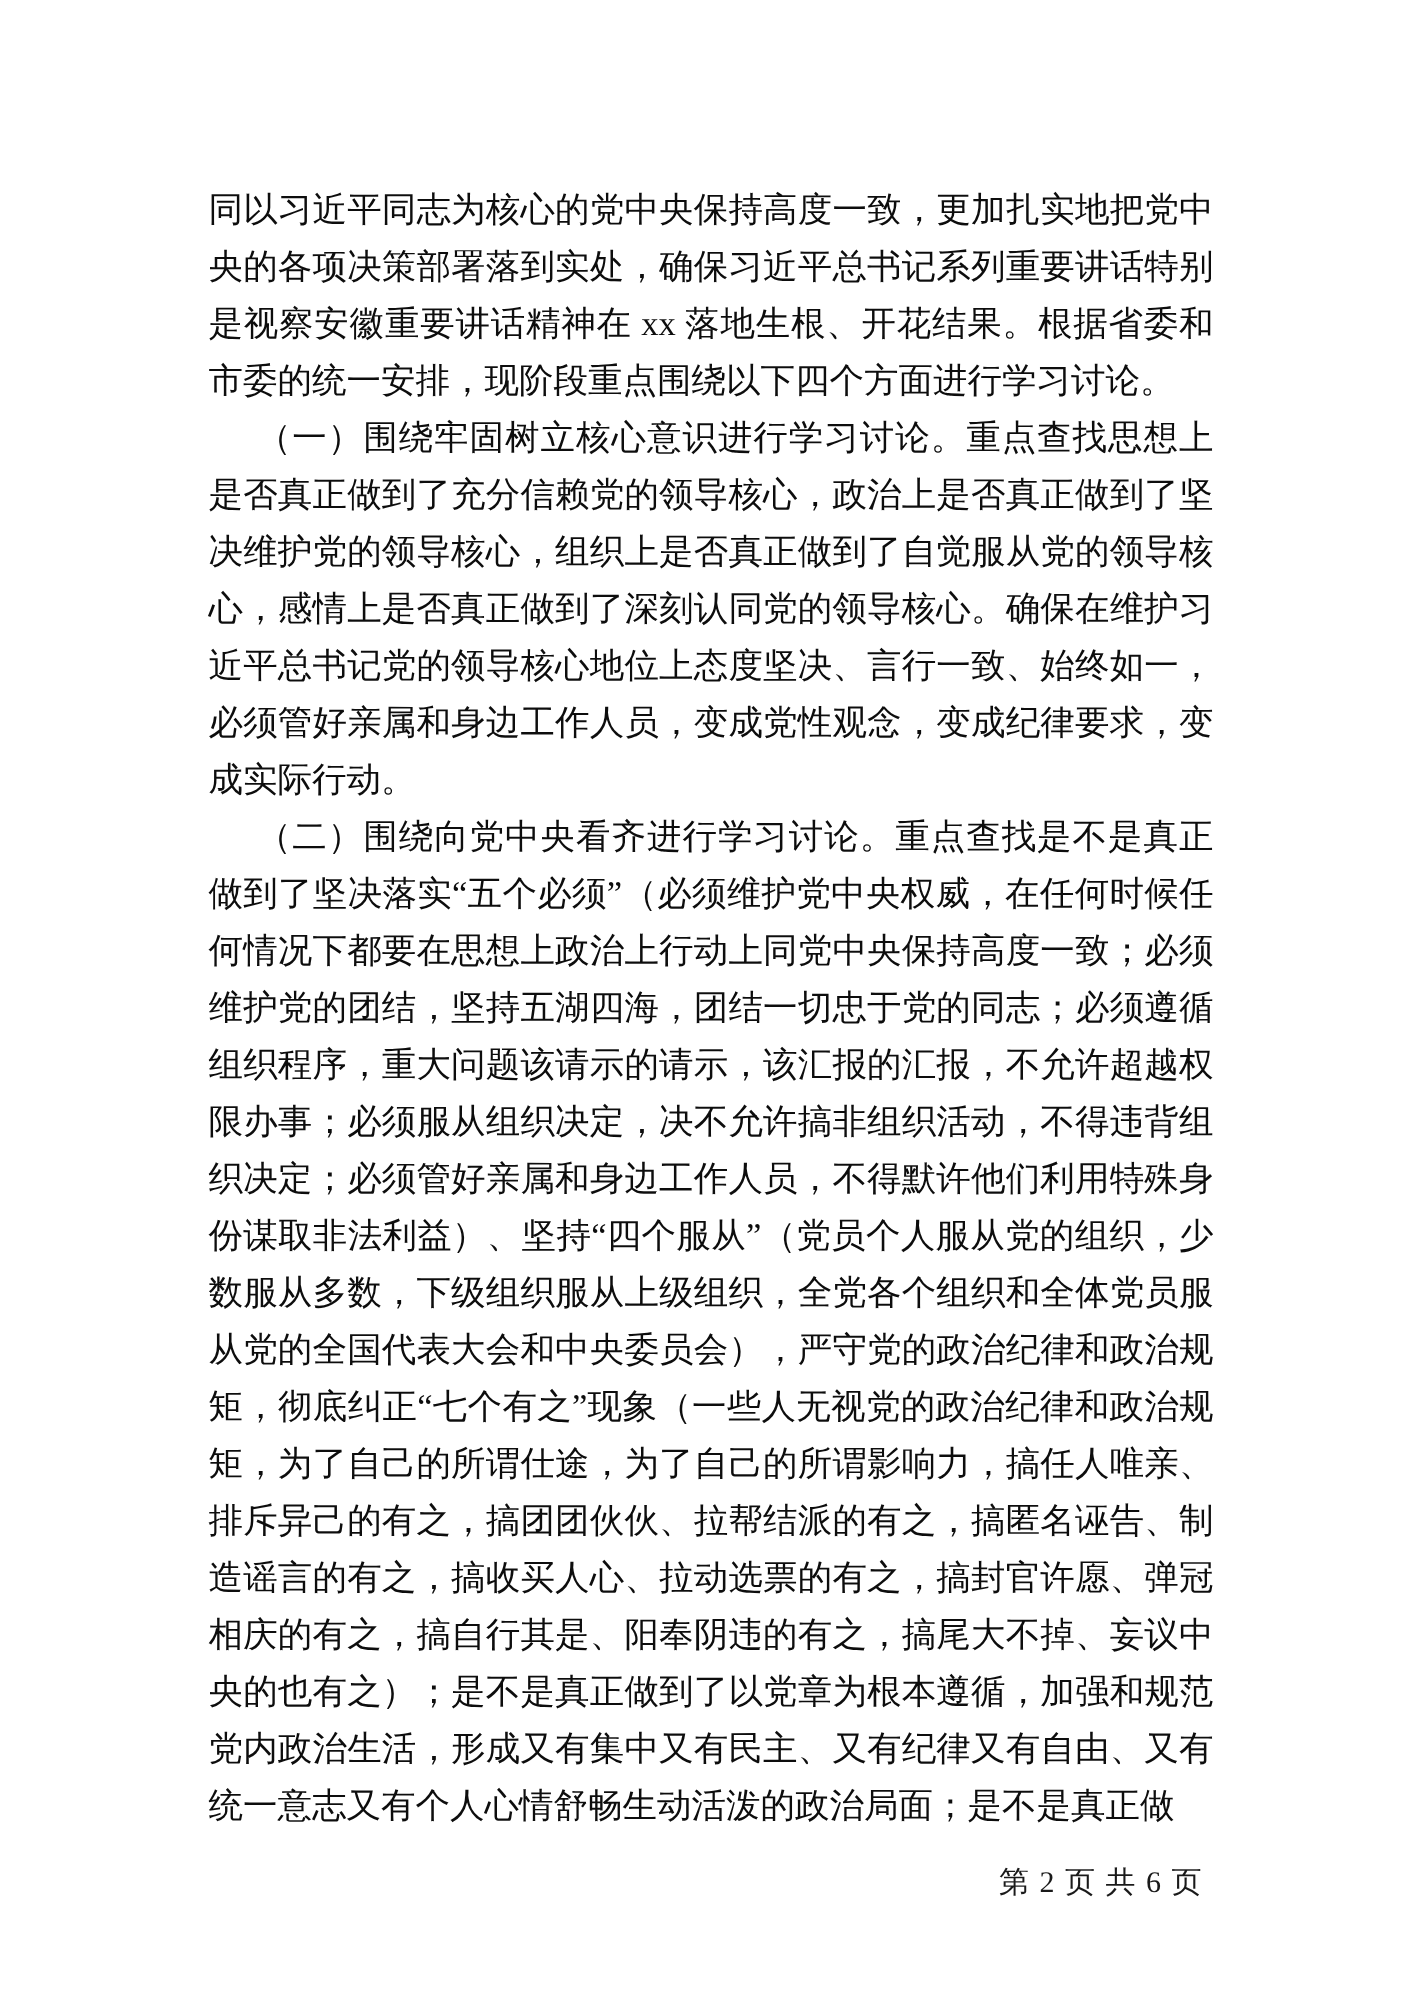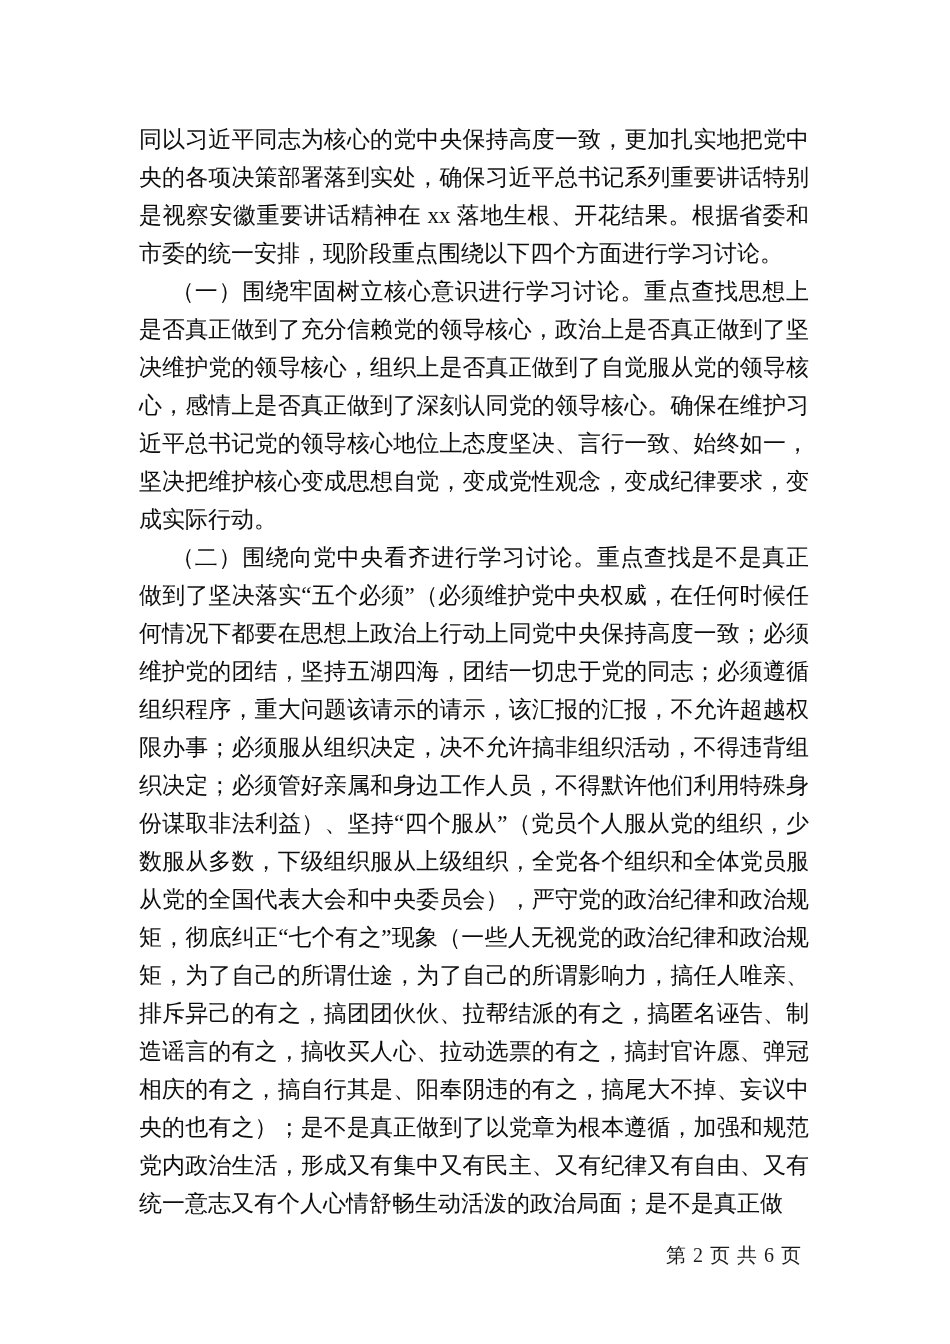--- a/index.html
+++ b/index.html
@@ -49,17 +49,17 @@
     letter-spacing: 1px;
     font-family: "Liberation Serif", "DejaVu Serif", serif;
   }
 </style>
 </head>
 <body>
 
 <div class="page">
   <div class="content">
     <p class="para">同以习近平同志为核心的党中央保持高度一致，更加扎实地把党中央的各项决策部署落到实处，确保习近平总书记系列重要讲话特别是视察安徽重要讲话精神在 xx 落地生根、开花结果。根据省委和市委的统一安排，现阶段重点围绕以下四个方面进行学习讨论。</p>
-    <p class="para indent">（一）围绕牢固树立核心意识进行学习讨论。重点查找思想上是否真正做到了充分信赖党的领导核心，政治上是否真正做到了坚决维护党的领导核心，组织上是否真正做到了自觉服从党的领导核心，感情上是否真正做到了深刻认同党的领导核心。确保在维护习近平总书记党的领导核心地位上态度坚决、言行一致、始终如一，坚决把维护核心变成思想自觉，变成党性观念，变成纪律要求，变成实际行动。</p>
+    <p class="para indent">（一）围绕牢固树立核心意识进行学习讨论。重点查找思想上是否真正做到了充分信赖党的领导核心，政治上是否真正做到了坚决维护党的领导核心，组织上是否真正做到了自觉服从党的领导核心，感情上是否真正做到了深刻认同党的领导核心。确保在维护习近平总书记党的领导核心地位上态度坚决、言行一致、始终如一，必须管好亲属和身边工作人员，变成党性观念，变成纪律要求，变成实际行动。</p>
     <p class="para indent">（二）围绕向党中央看齐进行学习讨论。重点查找是不是真正做到了坚决落实“五个必须”（必须维护党中央权威，在任何时候任何情况下都要在思想上政治上行动上同党中央保持高度一致；必须维护党的团结，坚持五湖四海，团结一切忠于党的同志；必须遵循组织程序，重大问题该请示的请示，该汇报的汇报，不允许超越权限办事；必须服从组织决定，决不允许搞非组织活动，不得违背组织决定；必须管好亲属和身边工作人员，不得默许他们利用特殊身份谋取非法利益）、坚持“四个服从”（党员个人服从党的组织，少数服从多数，下级组织服从上级组织，全党各个组织和全体党员服从党的全国代表大会和中央委员会），严守党的政治纪律和政治规矩，彻底纠正“七个有之”现象（一些人无视党的政治纪律和政治规矩，为了自己的所谓仕途，为了自己的所谓影响力，搞任人唯亲、排斥异己的有之，搞团团伙伙、拉帮结派的有之，搞匿名诬告、制造谣言的有之，搞收买人心、拉动选票的有之，搞封官许愿、弹冠相庆的有之，搞自行其是、阳奉阴违的有之，搞尾大不掉、妄议中央的也有之）；是不是真正做到了以党章为根本遵循，加强和规范党内政治生活，形成又有集中又有民主、又有纪律又有自由、又有统一意志又有个人心情舒畅生动活泼的政治局面；是不是真正做</p>
   </div>
   <div class="footer">第 2 页 共 6 页</div>
 </div>
 
 </body></html>

